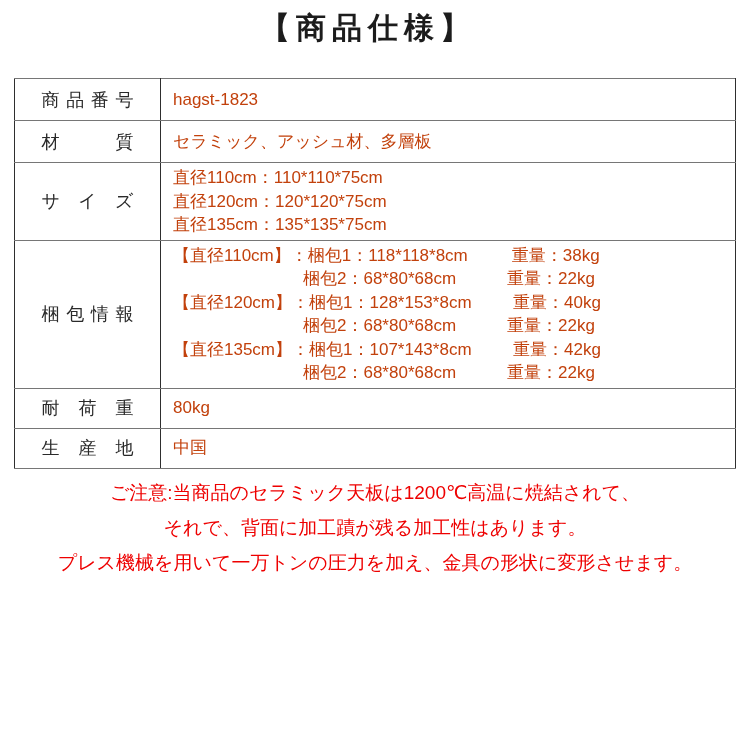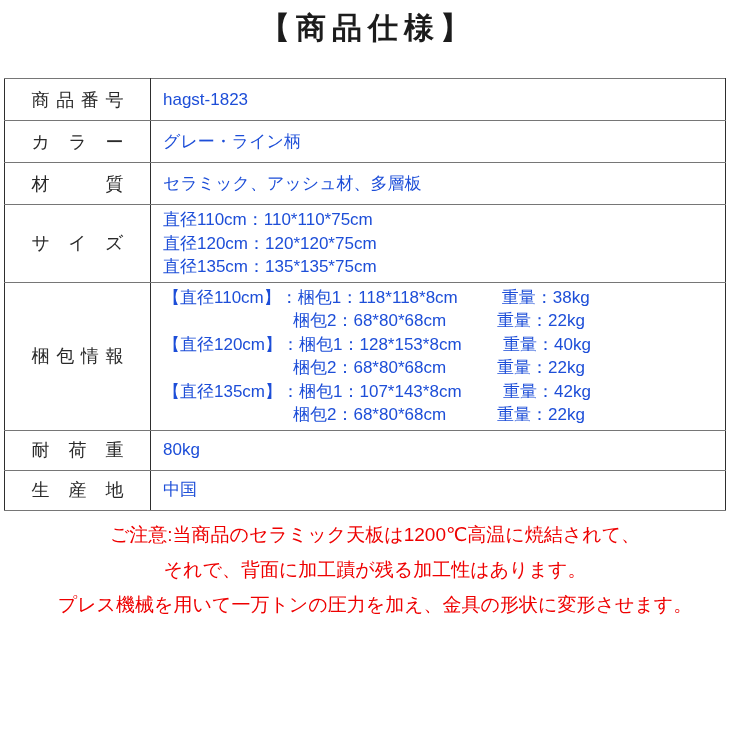--- a/index.html
+++ b/index.html
@@ -18,21 +18,21 @@
     margin: 8px 14px 0 0;
     font-size: 30px;
     font-weight: bold;
     line-height: 40px;
     text-align: center;
     letter-spacing: 6px;
     color: #1c1c1c;
   }
 
   table.spec-table {
-    margin: 30px 14px 0 4px;
+    margin: 30px 14px 0 14px;
     width: 722px;
     border-collapse: collapse;
     table-layout: fixed;
     border: 1px solid #2e2e2e;
   }
   td.lbl, td.val {
     border-left: 1px solid #2e2e2e;
     border-right: 1px solid #2e2e2e;
     border-top: 1px solid #767676;
     border-bottom: 1px solid #767676;
@@ -46,21 +46,21 @@
     margin: 0 auto;
     font-size: 18px;
     color: #2a2a2a;
     text-align: justify;
     text-align-last: justify;
   }
   td.val { padding: 3px 8px 3px 12px; }
   .line {
     line-height: 23.5px;
     white-space: nowrap;
-    color: #1d4ed8;
+    color: #c2410c;
   }
   tr.h42 { height: 42px; }
   tr.h71 { height: 71px; }
   tr.h147 { height: 147px; }
   tr.h40 { height: 40px; }
 
   .pk-size { display: inline-block; min-width: 130px; }
   .pk-box  { display: inline-block; min-width: 204px; }
   .pk-indent { padding-left: 130px; }
 
@@ -85,28 +85,20 @@
 
       <tr class="h42">
         <td class="lbl">
           <span class="lbl-in">商品番号</span>
         </td>
         <td class="val">
           <div class="line">hagst-1823</div>
         </td>
       </tr>
 
-      <tr class="h42">
-        <td class="lbl">
-          <span class="lbl-in">カラー</span>
-        </td>
-        <td class="val">
-          <div class="line">グレー・ライン柄</div>
-        </td>
-      </tr>
 
       <tr class="h42">
         <td class="lbl">
           <span class="lbl-in">材質</span>
         </td>
         <td class="val">
           <div class="line">セラミック、アッシュ材、多層板</div>
         </td>
       </tr>
 

